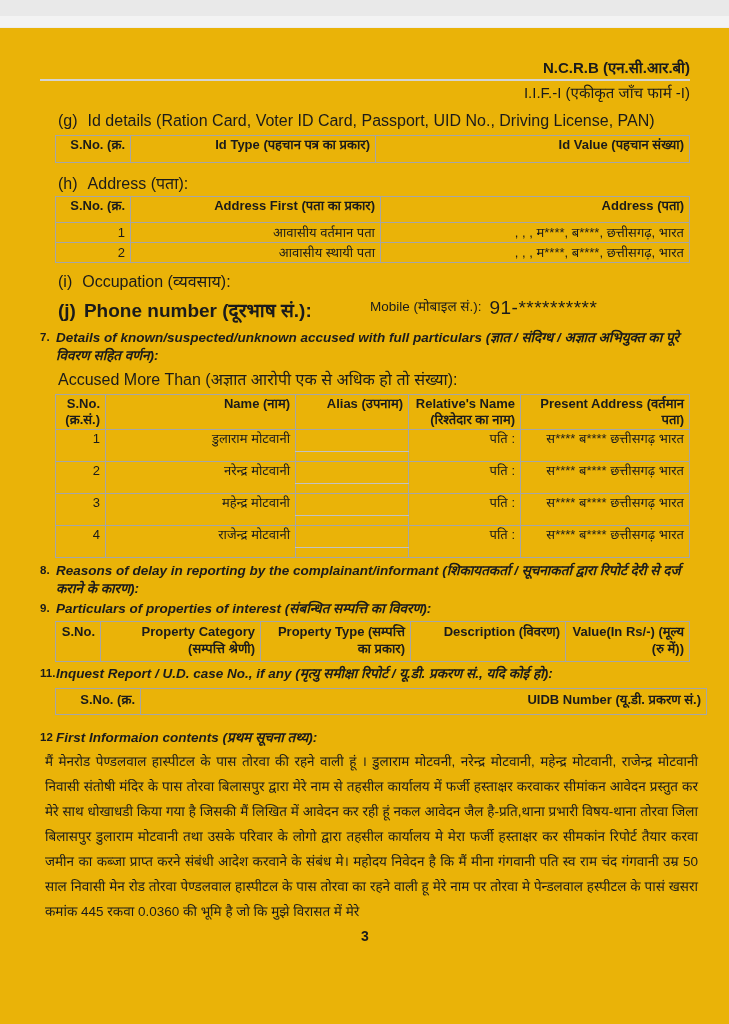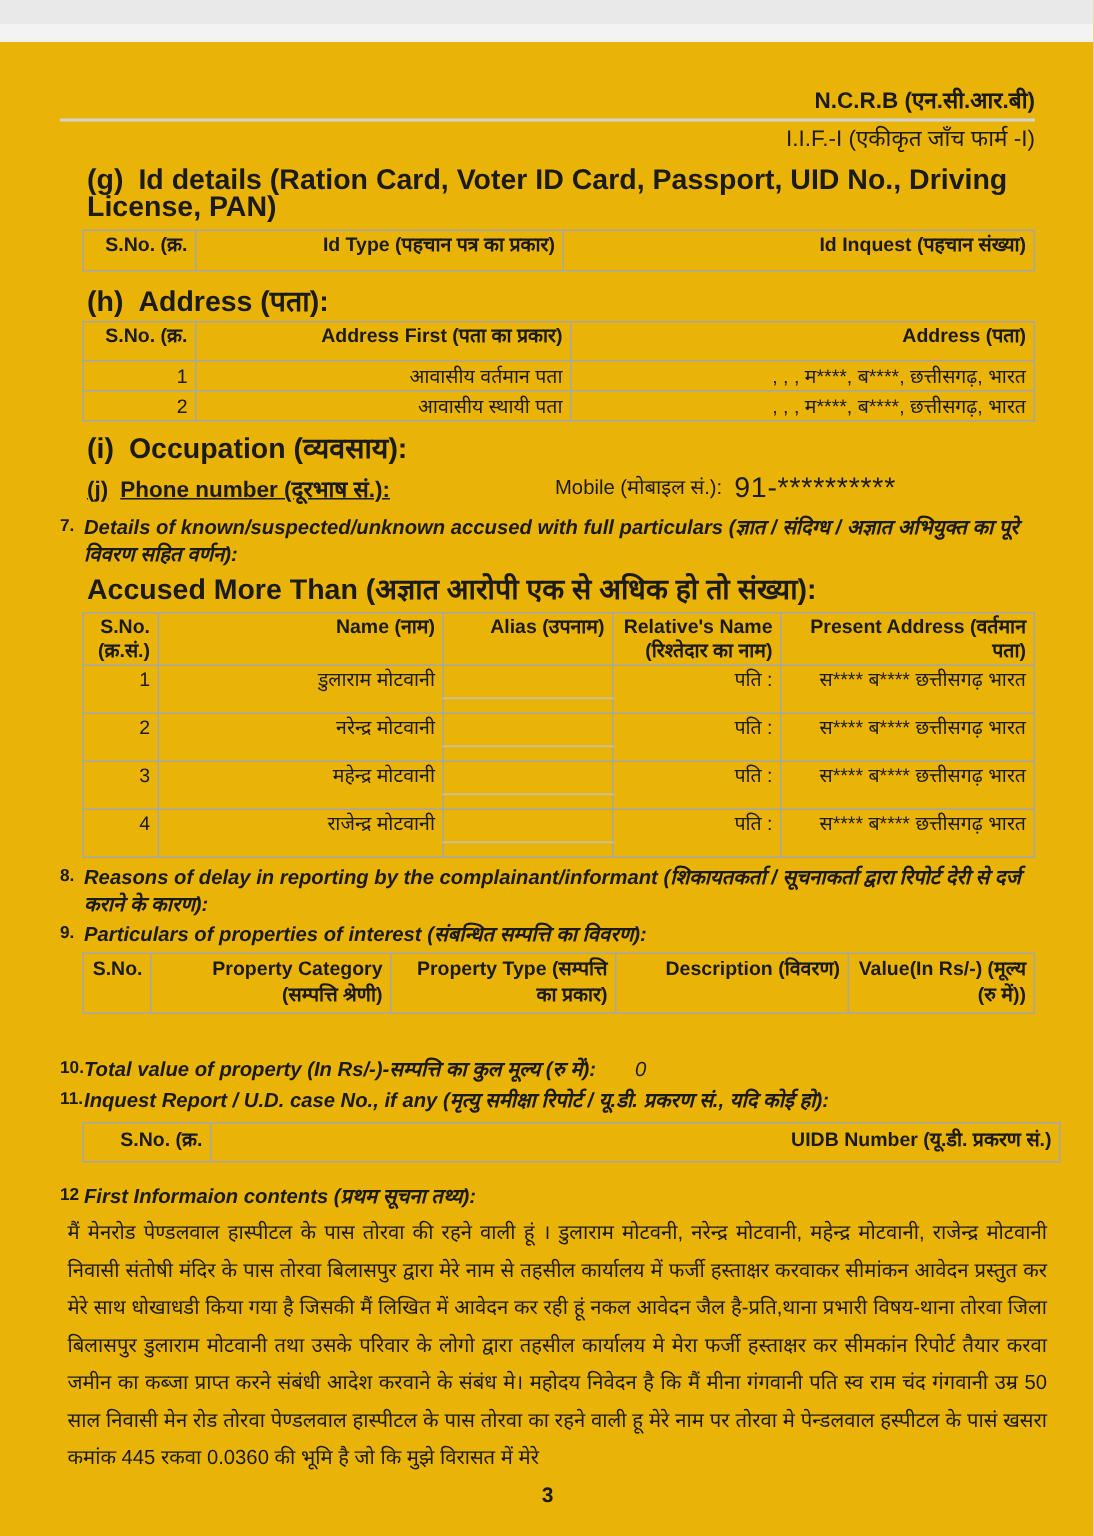--- a/index.html
+++ b/index.html
@@ -14,21 +14,21 @@
   .scan-strip.top { top:0; height:12px; border-bottom:1px solid #ededed; }
   .scan-strip.bottom { bottom:0; height:13px; border-top:1px solid #ededed; }
 
   .content { padding:0 39px 0 40px; }
 
   .doc-header { margin-top:42px; text-align:right; }
   .doc-header .org  { font-size:15px; font-weight:bold; line-height:19px; }
   .header-divider  { border-top:2px solid #d4d4d4; margin:2px 0 2px 0; }
   .doc-header .form { font-size:15px; font-weight:normal; line-height:19px; }
 
-  .sec-heading { font-weight:bold; font-size:19px; line-height:18px; }
+  .sec-heading { font-weight:normal; font-size:16px; line-height:18px; }
   .lettered { margin-left:18px; }
   .lettered .letter { display:inline-block; margin-right:10px; }
 
   .num-heading { display:flex; align-items:flex-start; }
   .num-heading .num { font-size:11.5px; font-weight:bold; width:16px; flex:0 0 16px; padding-top:2px; }
   .num-heading .txt { flex:1; font-weight:bold; font-size:13.5px; line-height:18px;font-style:italic; }
 
   .tbl { border-collapse:collapse; table-layout:fixed; margin-left:15px; width:635px; }
   .tbl th, .tbl td {
     border:1px solid #a6a6a6; padding:1px 5px;
@@ -63,21 +63,21 @@
   .mt-j   { margin-top:6px; }
   .mt-7   { margin-top:6px; }
   .mt-amt { margin-top:6px; }
   .mt-8   { margin-top:4px; }
   .mt-9   { margin-top:2px; }
   .mt-10  { margin-top:28px; }
   .mt-11  { margin-top:3px; }
   .mt-12  { margin-top:14px; }
 
   .phone-row { display:flex; margin-left:18px; }
-  .phone-left { width:312px; font-weight:bold; font-size:15px;text-decoration:underline; }
+  .phone-left { width:312px; font-weight:bold; font-size:19px; }
   .phone-left .letter { margin-right:8px; }
   .mobile-label { font-weight:normal; font-size:13.5px; }
   .mobile-value { font-weight:normal; font-size:19px; margin-left:8px; letter-spacing:0.5px; }
 
   .s10-value { font-weight:normal; margin-left:26px; }
 
   .fir-paragraph {
     margin-top:2px; margin-left:5px; margin-right:-8px;
     font-size:13.5px; line-height:25px; text-align:justify;
     font-weight:normal;
@@ -105,21 +105,21 @@
     <table class="tbl id-table">
       <colgroup>
           <col style="width:75px">
           <col style="width:245px">
           <col>
         </colgroup>
       <tbody>
           <tr>
         <th>S.No. (क्र.</th>
         <th>Id Type (पहचान पत्र का प्रकार)</th>
-        <th>Id Inquest (पहचान संख्या)</th>
+        <th>Id Value (पहचान संख्या)</th>
       </tr>
     </tbody>
       </table>
 
     <div class="sec-heading lettered mt-h">
       <span class="letter">(h)</span><span>Address (पता):</span>
     </div>
 
     <table class="tbl addr-table">
       <colgroup>
@@ -234,26 +234,20 @@
           <tr>
         <th>S.No.</th>
         <th>Property Category (सम्पत्ति श्रेणी)</th>
         <th>Property Type (सम्पत्ति का प्रकार)</th>
         <th>Description (विवरण)</th>
         <th>Value(In Rs/-) (मूल्य (रु में))</th>
       </tr>
     </tbody>
       </table>
 
-    <div class="num-heading mt-10">
-      <span class="num">10.</span>
-      <div class="txt">
-        <span>Total value of property (In Rs/-)-सम्पत्ति का कुल मूल्य (रु में):</span><span class="s10-value">0</span>
-      </div>
-    </div>
 
     <div class="num-heading mt-11">
       <span class="num">11.</span>
       <div class="txt">Inquest Report / U.D. case No., if any (मृत्यु समीक्षा रिपोर्ट /  यू.डी. प्रकरण सं., यदि कोई हो):</div>
     </div>
 
     <table class="tbl inq-table">
       <colgroup>
           <col style="width:85px">
           <col>

